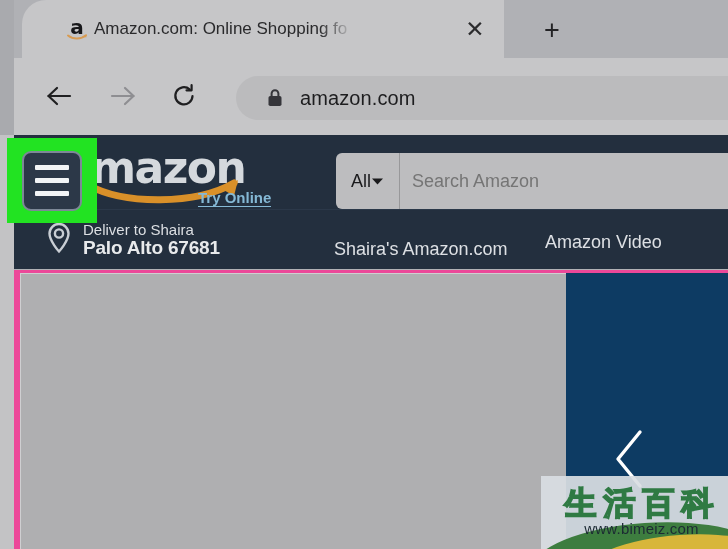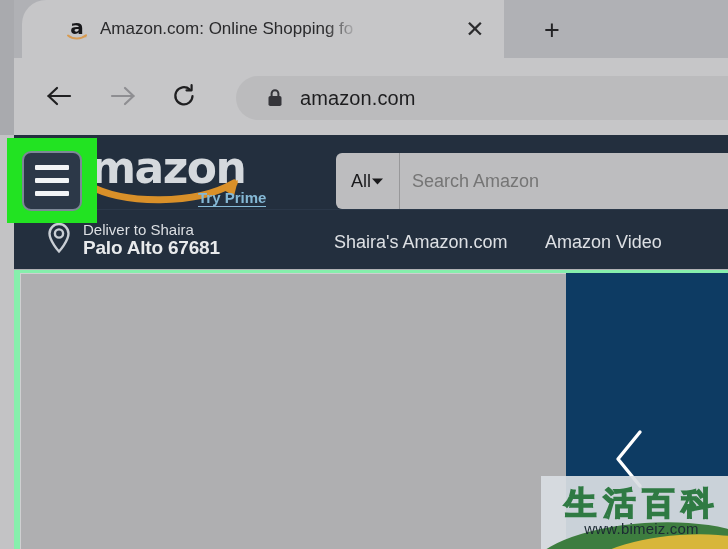--- a/index.html
+++ b/index.html
@@ -41,21 +41,21 @@
     content:""; position:absolute; left:0; top:0; width:26px; height:26px;
     background:#c6c6c8; border-top-left-radius:24px;
   }
   .tab-fav{
     position:relative; z-index:3; margin-left:42px;
     width:26px; height:30px;
     display:flex; align-items:center; justify-content:center;
   }
   .tab-title{
     position:relative; z-index:3;
-    margin-left:10px; font-size:17px; color:#2a2a2c;
+    margin-left:4px; font-size:17px; color:#2a2a2c;
     white-space:nowrap; overflow:hidden;
     width:262px;
     -webkit-mask-image:linear-gradient(to right,#000 86%,transparent 99%);
     mask-image:linear-gradient(to right,#000 86%,transparent 99%);
   }
   .tab-close{
     position:absolute; z-index:3; left:440px; top:17px;
     width:26px; height:26px; font-size:23px; line-height:24px;
     text-align:center; color:#2b2b2d; font-weight:400; cursor:pointer;
   }
@@ -138,28 +138,28 @@
     display:flex; align-items:center; gap:9px; cursor:pointer;
   }
   .deliver-lines{ line-height:1.08; }
   #deliver-to{ font-size:15px; color:#dcdfe3; }
   #deliver-loc{ font-size:19px; font-weight:700; color:#e8eaec; letter-spacing:-.2px; }
 
   .nav-link{
     position:absolute; top:22px;
     font-size:18px; color:#dde0e4; cursor:pointer; white-space:nowrap;
   }
-  #nav-mystore{ left:320px; }
+  #nav-mystore{ left:320px;margin-top:7px; }
   #nav-prime{ left:531px; }
   #nav-help{ left:685px;margin-left:40px; }
 
   
   #page-body{
     position:absolute; left:0; top:135px; right:0; bottom:0;
-    background:#86efac;
+    background:#ec4899;
   }
   #body-left{
     position:absolute; left:6px; top:3px; width:546px; bottom:0;
     background:#afafb1; border-top:1px solid #cfcfd1; border-left:1px solid #cfcfd1;
   }
   #body-right{
     position:absolute; left:552px; top:3px; right:0; bottom:0;
     background:#0d3b63;
   }
   #carousel-prev{
@@ -284,21 +284,21 @@
     <div id="amz-header">
 
       <div id="amz-logo">
         <div class="logo-word">amazon</div>
         <span class="logo-smile">
           <svg width="180" height="28" viewBox="0 0 180 28">
             <path d="M4 6 C40 26, 112 26, 150 4" stroke="#d99029" stroke-width="7" fill="none" stroke-linecap="round"></path>
             <path d="M138 10 L154 1 L150 17 Z" fill="#d99029"></path>
           </svg>
         </span>
-        <div class="try-prime">Try Prime</div>
+        <div class="try-prime">Try Online</div>
       </div>
 
       <div id="searchbox">
         <div id="search-cat">
           <span id="search-cat-label">All</span>
           <span>
             <svg width="13" height="9" viewBox="0 0 13 9">
               <path d="M1 1.5 L6.5 7.5 L12 1.5 Z" fill="#1a1a1c"></path>
             </svg>
           </span>

